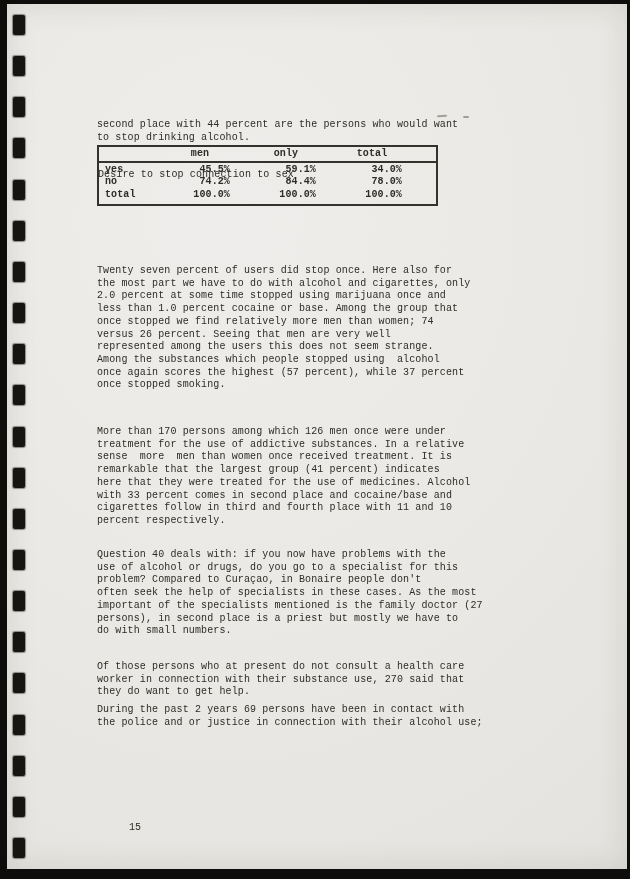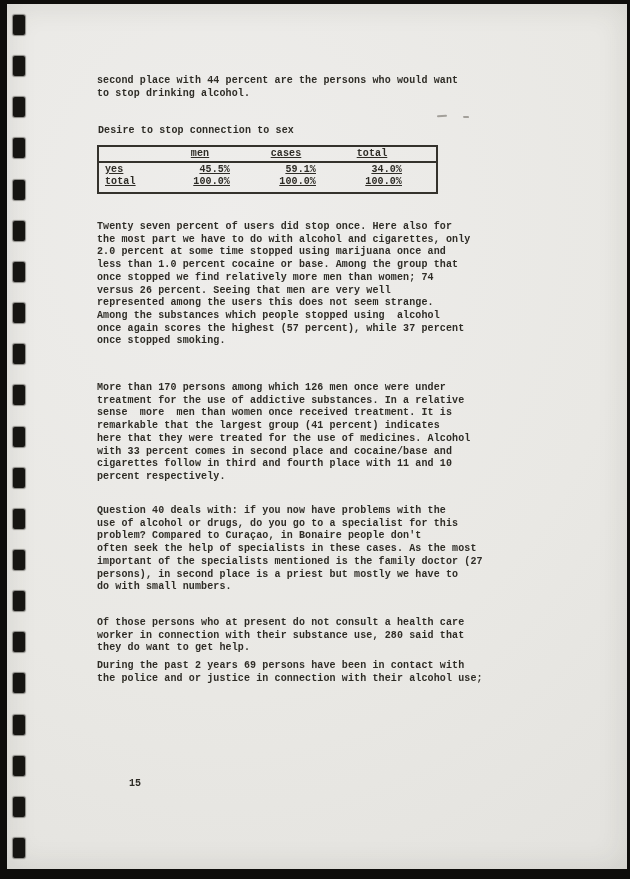--- a/index.html
+++ b/index.html
@@ -15,29 +15,29 @@
     box-shadow:inset 0 0 30px rgba(60,55,45,.12);
   }
   .hole{
     position:absolute;left:13px;width:12px;height:20px;
     background:#161512;border-radius:2px;
     box-shadow:0 0 1px 1px rgba(25,22,18,.45);
   }
   .txt{
     position:absolute;white-space:pre-wrap;
     font-size:10px;line-height:12.7px;letter-spacing:.12px;
-    font-weight:bold;color:#2e2c26;
+    font-weight:normal;color:#2e2c26;margin-top:44px;
   }
   .stat-table{
     position:absolute;left:97px;top:145px;width:341px;
     border:2px solid #34322c;box-sizing:border-box;
     font-size:10px;font-weight:bold;color:#2e2c26;letter-spacing:.12px;
     background:transparent;
   }
-  .t-row{display:flex;height:12.4px;line-height:12.4px;text-decoration:underline;}
+  .t-row{display:flex;height:12.4px;line-height:12.4px;}
   .t-head{height:14px;line-height:14px;border-bottom:2px solid #34322c;}
   .t-body{padding:1px 14px 3px 0;}
   .c-label{width:58px;padding-left:6px;box-sizing:border-box;}
   .c-val{width:86px;text-align:right;padding-right:13px;box-sizing:border-box;}
   .c-head{width:86px;text-align:center;box-sizing:border-box;}
   .speck{position:absolute;background:#a3a09a;border-radius:1px;}
   .speck.s1{left:437px;top:115px;width:10px;height:2px;transform:rotate(-4deg);}
   .speck.s2{left:463px;top:116px;width:6px;height:2px;transform:rotate(3deg);}
 </style>
 </head>
@@ -74,29 +74,35 @@
 
 <div class="txt" style="left:97px;top:75px;width:480px;">second place with 44 percent are the persons who would want
 to stop drinking alcohol.</div>
 
 <div class="txt" style="left:98px;top:125px;width:400px;">Desire to stop connection to sex</div>
 
 <div class="stat-table">
   <div class="t-row t-head">
     <div class="c-label"></div>
     <div class="c-head">men</div>
-    <div class="c-head">cases</div>
+    <div class="c-head">only</div>
     <div class="c-head">total</div>
   </div>
   <div class="t-body">
     <div class="t-row">
       <div class="c-label">yes</div>
       <div class="c-val">45.5%</div>
       <div class="c-val">59.1%</div>
       <div class="c-val">34.0%</div>
+    </div>
+    <div class="t-row">
+      <div class="c-label">no</div>
+      <div class="c-val">74.2%</div>
+      <div class="c-val">84.4%</div>
+      <div class="c-val">78.0%</div>
     </div>
     <div class="t-row">
       <div class="c-label">total</div>
       <div class="c-val">100.0%</div>
       <div class="c-val">100.0%</div>
       <div class="c-val">100.0%</div>
     </div>
   </div>
 </div>
 
@@ -122,19 +128,19 @@
 
 <div class="txt" style="left:97px;top:505px;width:490px;">Question 40 deals with: if you now have problems with the
 use of alcohol or drugs, do you go to a specialist for this
 problem? Compared to Curaçao, in Bonaire people don't
 often seek the help of specialists in these cases. As the most
 important of the specialists mentioned is the family doctor (27
 persons), in second place is a priest but mostly we have to
 do with small numbers.</div>
 
 <div class="txt" style="left:97px;top:617px;width:490px;">Of those persons who at present do not consult a health care
-worker in connection with their substance use, 280 said that
+worker in connection with their substance use, 270 said that
 they do want to get help.</div>
 
 <div class="txt" style="left:97px;top:660px;width:490px;">During the past 2 years 69 persons have been in contact with
 the police and or justice in connection with their alcohol use;</div>
 
 <div class="txt" style="left:129px;top:778px;">15</div>
 
 </body></html>

